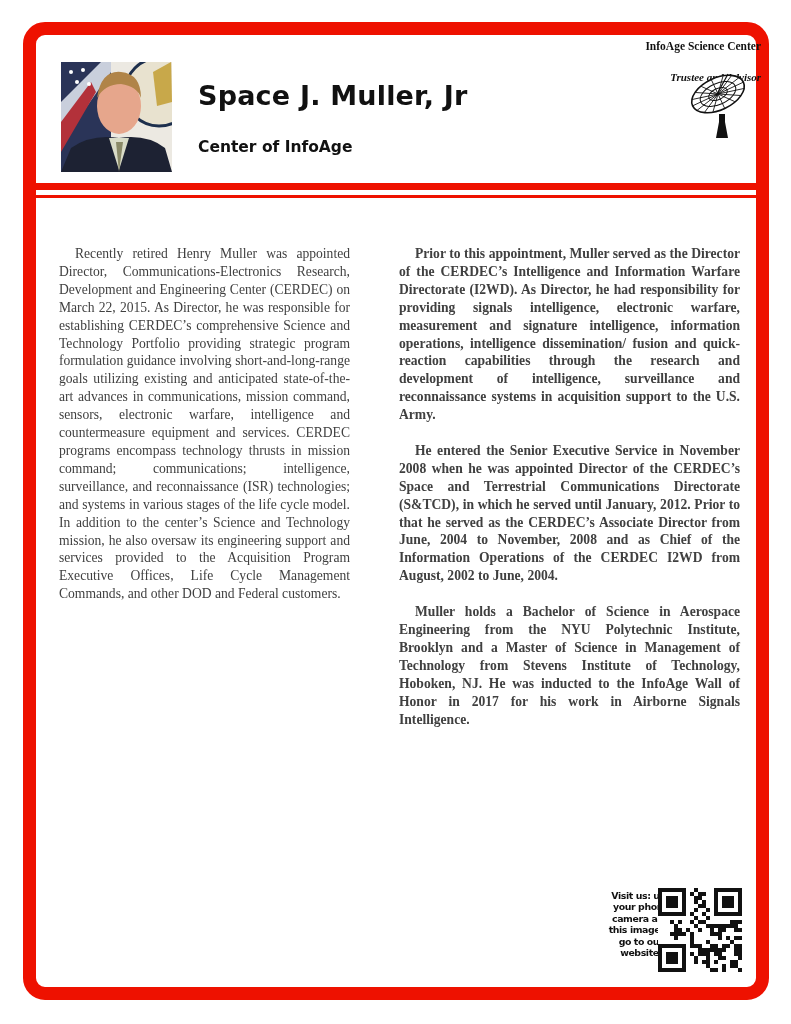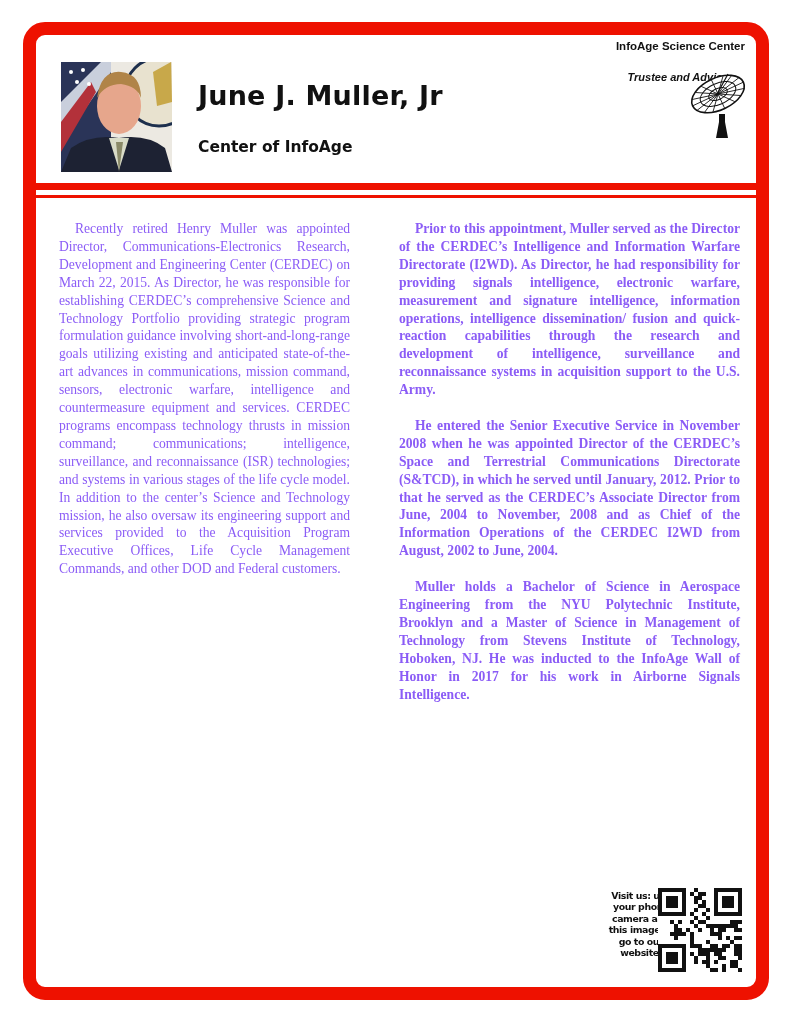--- a/index.html
+++ b/index.html
@@ -16,26 +16,26 @@
     }
     .photo svg { display: block; }
     .name {
       position: absolute; left: 198px; top: 80px; font-family: "DejaVu Sans", sans-serif;
       font-weight: bold; font-size: 27px; color: #111; letter-spacing: 0.2px; margin: 0;
     }
     .role {
       position: absolute; left: 198px; top: 138px; font-family: "DejaVu Sans", sans-serif;
       font-weight: bold; font-size: 15.5px; color: #111;
     }
-    .org-block { position: absolute; right: 46px; top: 40px; text-align: center; font-family: Liberation Sans, sans-serif; }
+    .org-block { position: absolute; right: 30px; top: 40px; text-align: right; font-family: Liberation Serif, serif; }
     .org-name { font-weight: bold; font-size: 11.5px; color: #111; }
     .org-sub { font-style: italic; font-weight: bold; font-size: 11px; color: #111; margin-top: 19px; }
     .dish { position: absolute; left: 686px; top: 70px; width: 70px; height: 70px; }
     .col {
-      position: absolute; top: 220px; font-size: 13.6px; line-height: 17.9px; color: #8b5cf6;
+      position: absolute; top: 245px; font-size: 13.6px; line-height: 17.9px; color: #404040;
       text-align: justify; hyphens: auto;
     }
     .col-left { left: 59px; width: 291px; }
     .col-right { left: 399px; width: 341px; font-weight: bold; }
     .col p { margin: 0 0 17.9px 0; text-indent: 16px; }
     .qr-text {
       position: absolute; left: 604px; top: 890px; width: 74px; text-align: center;
       font-family: "DejaVu Sans", sans-serif; font-weight: bold; font-size: 9.4px; line-height: 11.4px; color: #111;
       letter-spacing: -0.4px;
     }
@@ -63,21 +63,21 @@
     <circle cx="98" cy="30" r="34" fill="#e8e2cf" stroke="#1d2f4d" stroke-width="3"></circle>
     <polygon points="92,10 110,0 111,40 96,44" fill="#c8a84a"></polygon>
     <ellipse cx="58" cy="44" rx="22" ry="28" fill="#e6a68c"></ellipse>
     <path d="M36 36 Q40 8 60 10 Q80 12 80 36 Q76 24 60 22 Q44 22 36 36Z" fill="#b08448"></path>
     <path d="M0 110 L10 86 Q30 72 58 76 Q86 72 104 86 L111 110Z" fill="#1d2233"></path>
     <polygon points="48,76 58,108 68,76" fill="#d9dcc8"></polygon>
     <polygon points="55,80 58,110 62,80" fill="#8a8a68"></polygon>
   </svg>
 </div>
 
-<h1 class="name">June J. Muller, Jr</h1>
+<h1 class="name">Space J. Muller, Jr</h1>
 <div class="role">Center of InfoAge</div>
 
 <div class="org-block">
   <div class="org-name">InfoAge Science Center</div>
   <div class="org-sub">Trustee and Advisor</div>
 </div>
 
 <svg class="dish" viewBox="0 0 70 70">
   <g transform="rotate(-25 32 24)">
     <ellipse cx="32" cy="24" rx="28" ry="16" fill="#fff" stroke="#111" stroke-width="1.6"></ellipse>

